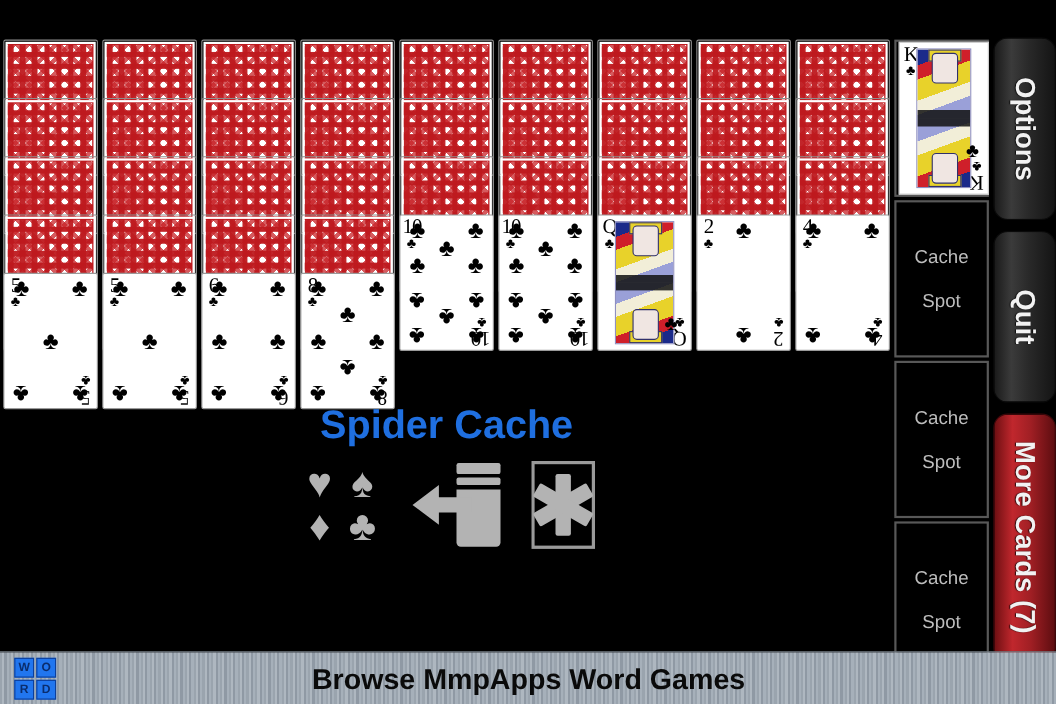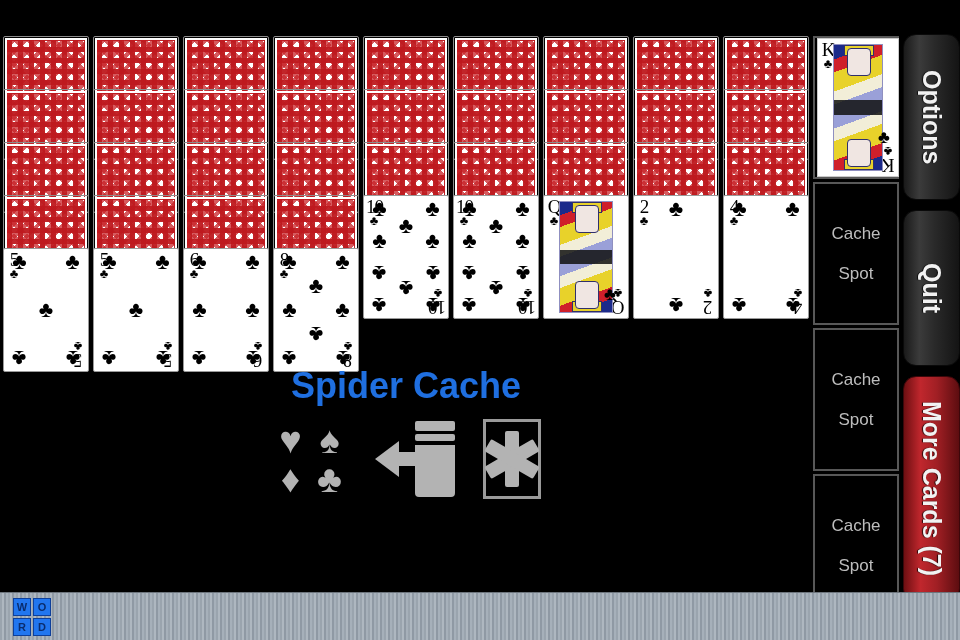--- a/index.html
+++ b/index.html
@@ -640,15 +640,16 @@
     </div>
   </div>
 
   <div id="banner">
     <div id="banner-logo">
       <div>W</div>
       <div>O</div>
       <div>R</div>
       <div>D</div>
     </div>
+    <div id="banner-text">Browse MmpApps Word Games</div>
   </div>
 
 </div>
 
 </body></html>

